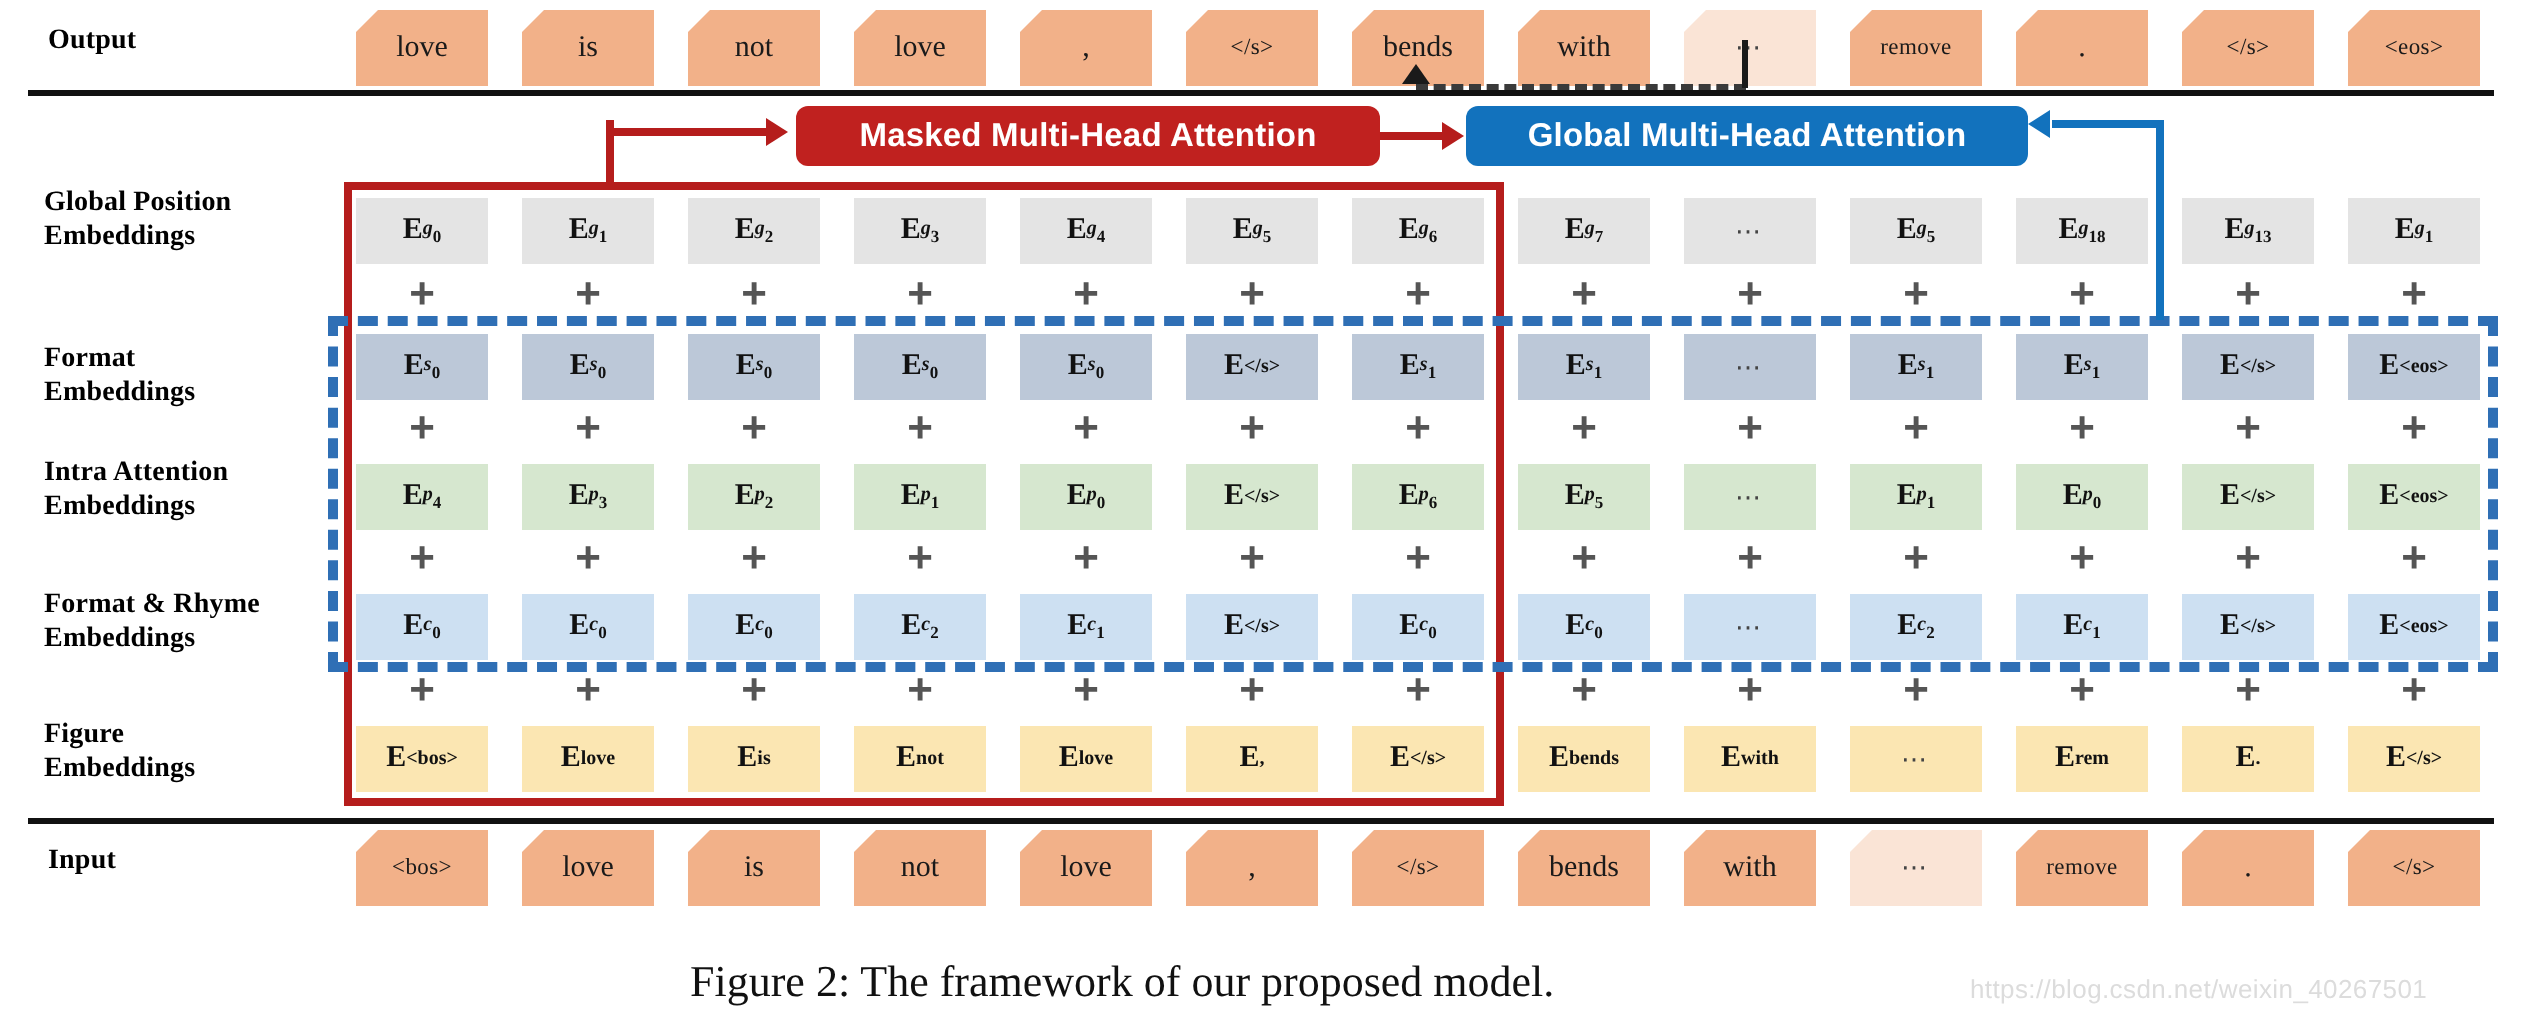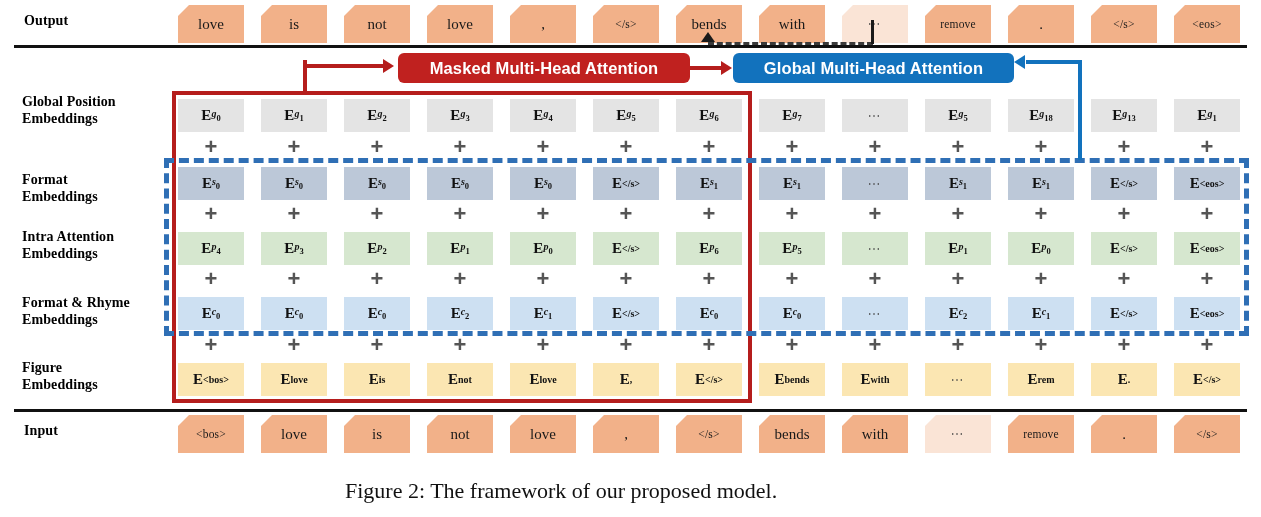--- a/index.html
+++ b/index.html
@@ -502,14 +502,15 @@
       <div class="chip" style="left: 1008px; top: 415px; width: 66px;">
         <span class="small">remove</span>
       </div>
       <div class="chip" style="left: 1091px; top: 415px; width: 66px;">.</div>
       <div class="chip" style="left: 1174px; top: 415px; width: 66px;">
         <span class="small">&lt;/s&gt;</span>
       </div>
     </div>
 
   <div class="caption" style="left:345px;top:478px;">Figure 2: The framework of our proposed model.</div>
+  <div class="watermark" style="left:985px;top:487px;">https://blog.csdn.net/weixin_40267501</div>
 
 </div>
 
 </body></html>

